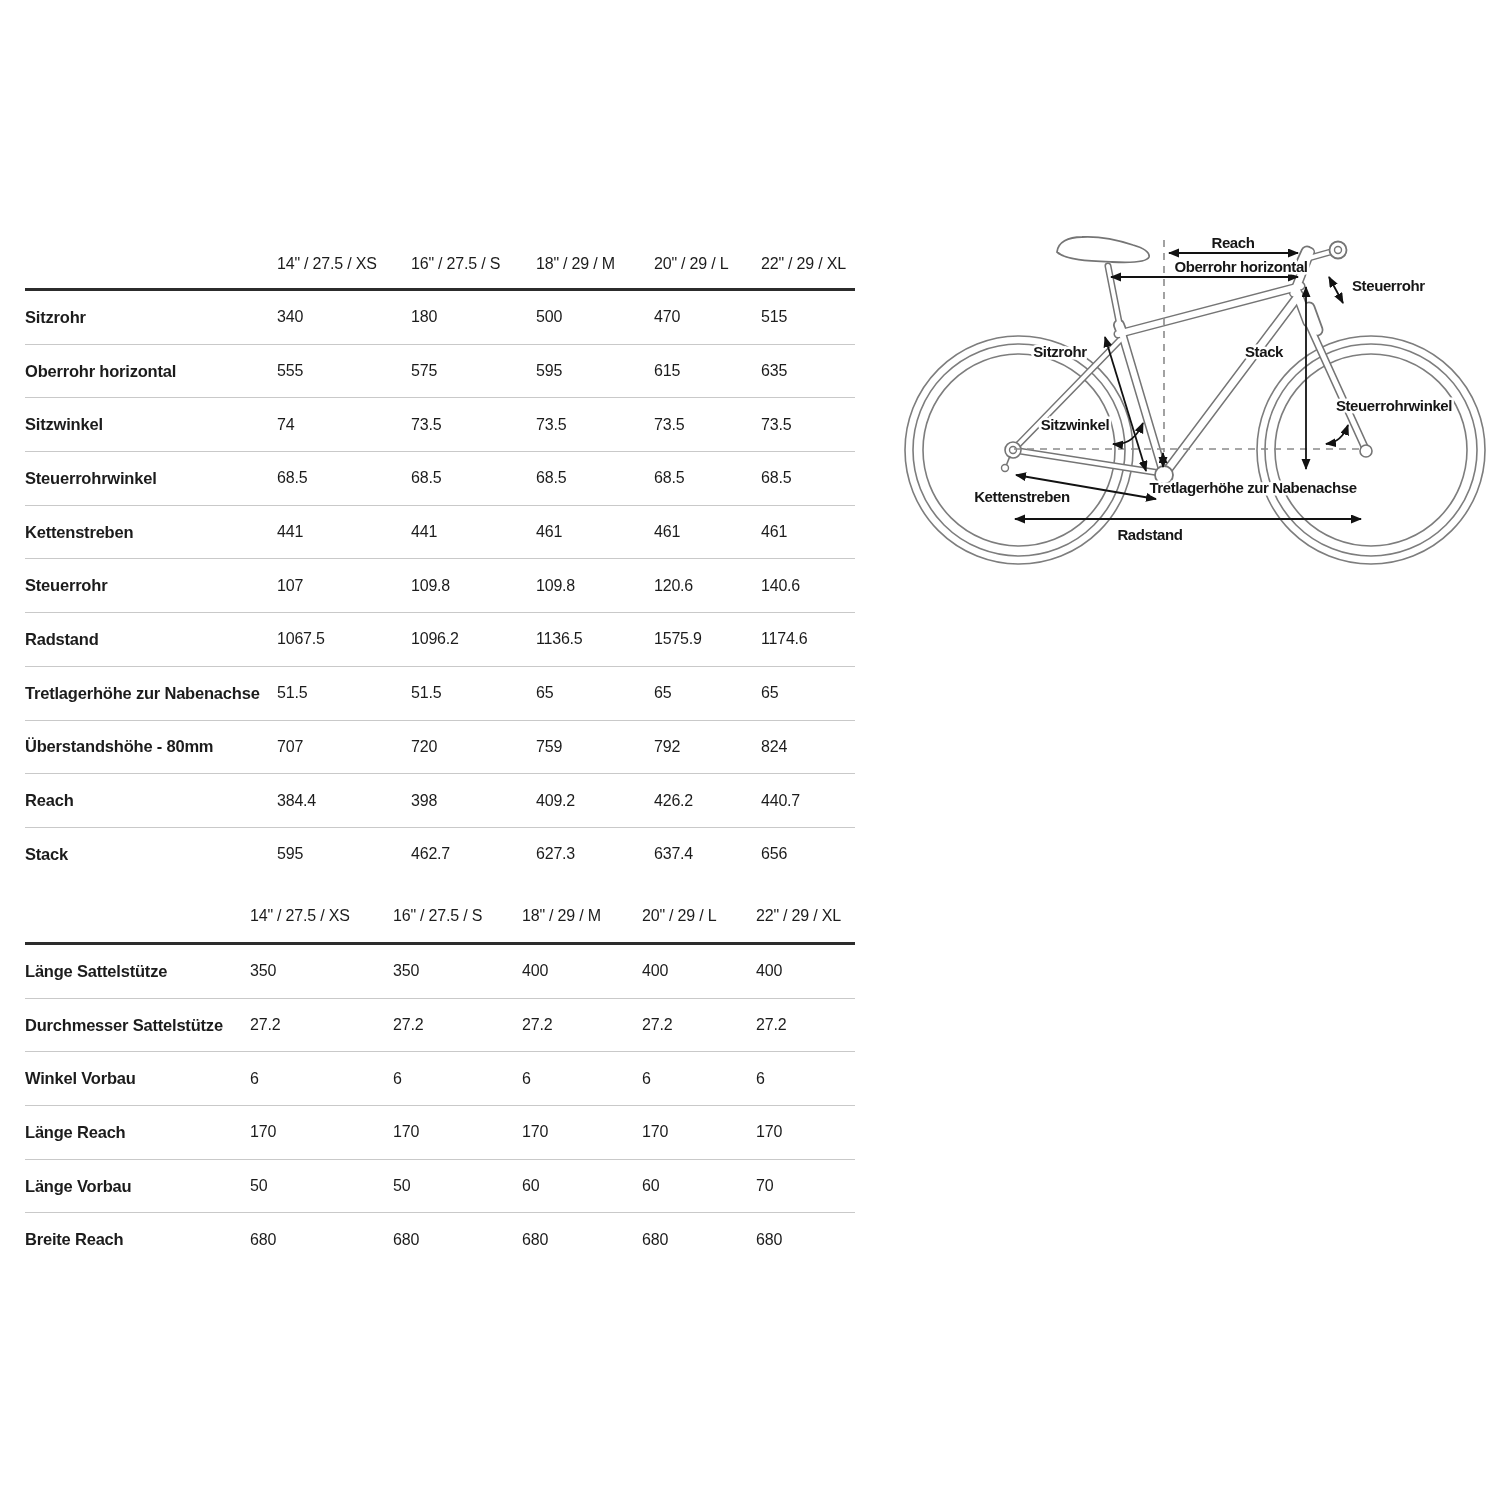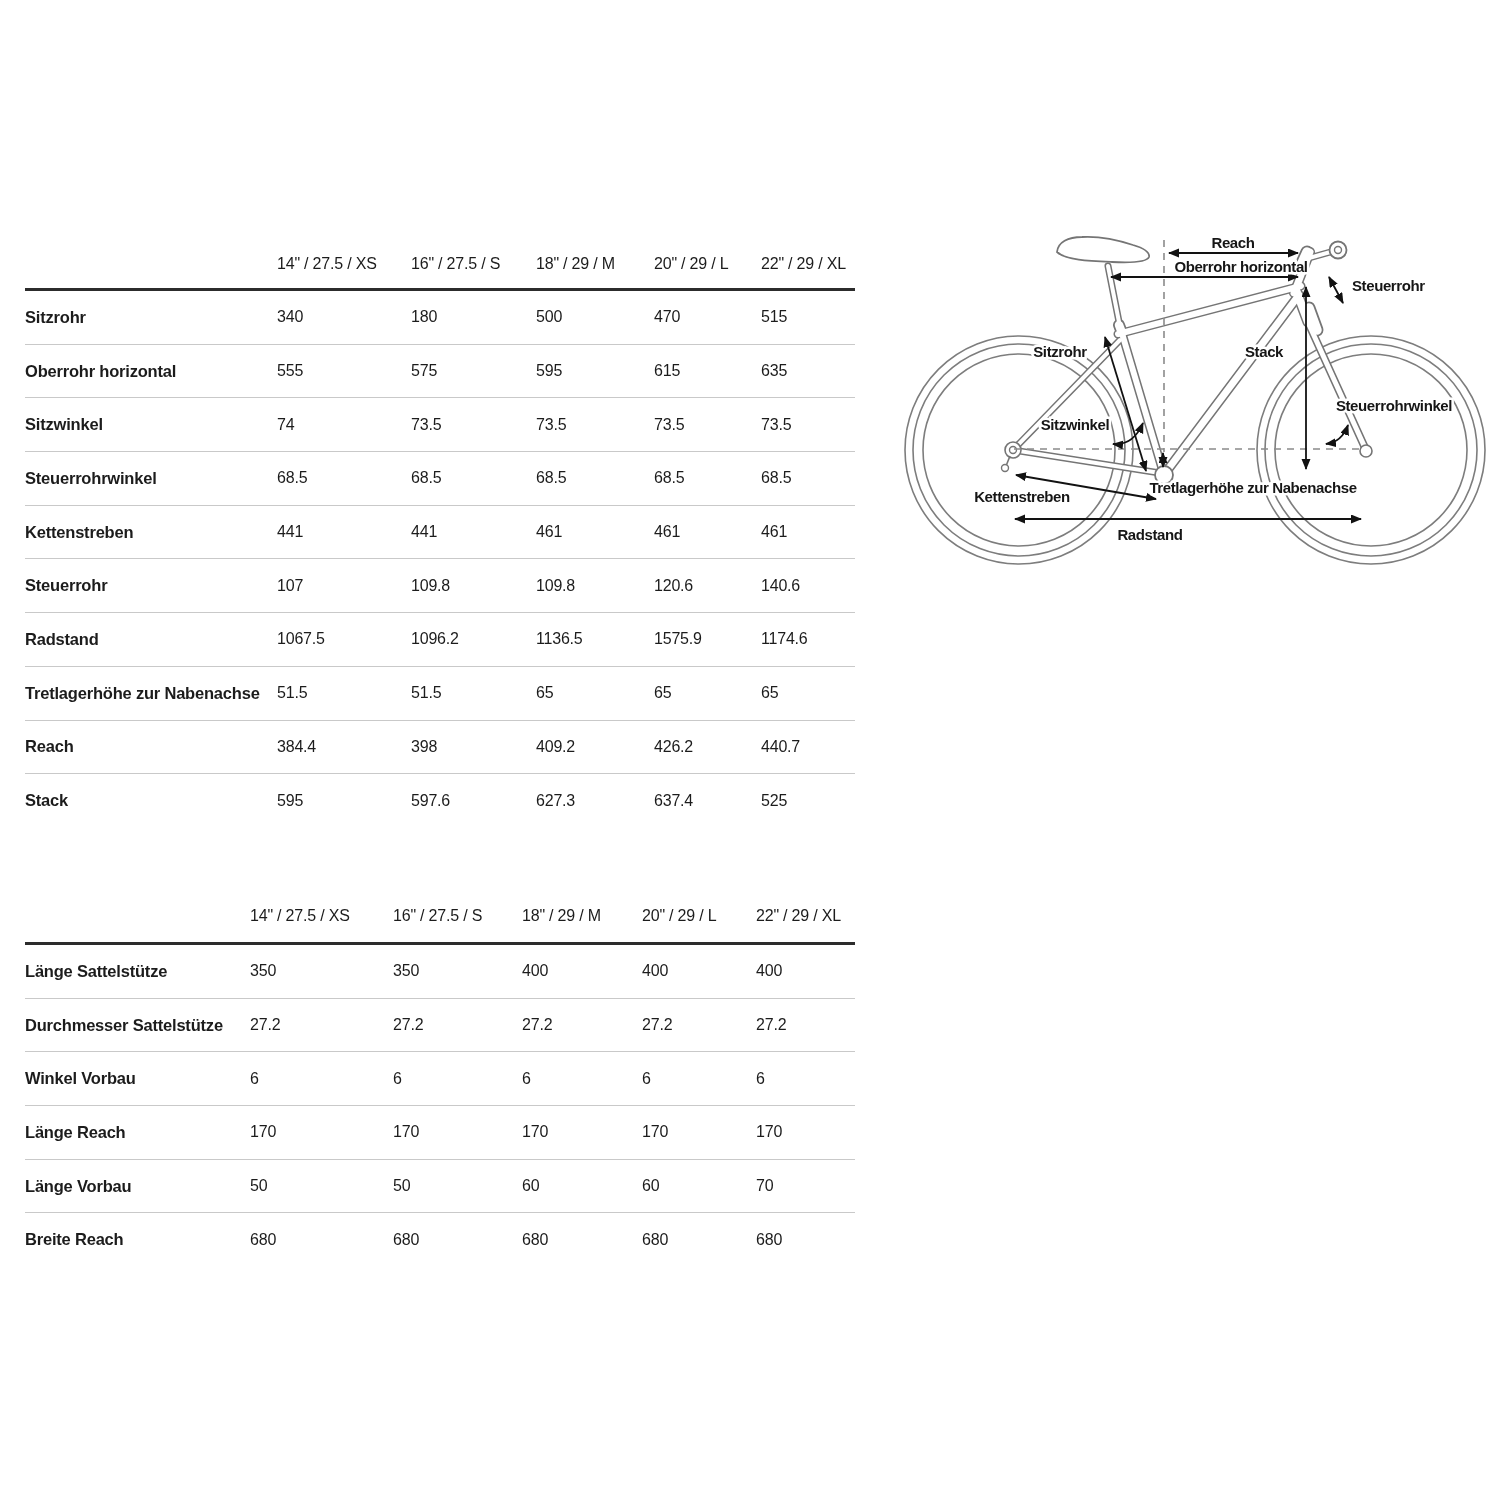--- a/index.html
+++ b/index.html
@@ -104,34 +104,42 @@
         </div>
         <div class="trow grid1">
           <div class="cell label">Tretlagerhöhe zur Nabenachse</div>
           <div class="cell value">51.5</div>
           <div class="cell value">51.5</div>
           <div class="cell value">65</div>
           <div class="cell value">65</div>
           <div class="cell value">65</div>
         </div>
         <div class="trow grid1">
+          <div class="cell label">Überstandshöhe - 80mm</div>
+          <div class="cell value">707</div>
+          <div class="cell value">720</div>
+          <div class="cell value">759</div>
+          <div class="cell value">792</div>
+          <div class="cell value">824</div>
+        </div>
+        <div class="trow grid1">
           <div class="cell label">Reach</div>
           <div class="cell value">384.4</div>
           <div class="cell value">398</div>
           <div class="cell value">409.2</div>
           <div class="cell value">426.2</div>
           <div class="cell value">440.7</div>
         </div>
         <div class="trow grid1">
           <div class="cell label">Stack</div>
           <div class="cell value">595</div>
-          <div class="cell value">597.6</div>
+          <div class="cell value">462.7</div>
           <div class="cell value">627.3</div>
           <div class="cell value">637.4</div>
-          <div class="cell value">525</div>
+          <div class="cell value">656</div>
         </div>
       </div>
   </section>
 
   <section class="spec-table t2">
     <div class="thead grid2">
       <div class="cell head-cell"></div>
       <div class="cell head-cell">14" / 27.5 / XS</div>
       <div class="cell head-cell">16" / 27.5 / S</div>
       <div class="cell head-cell">18" / 29 / M</div>

